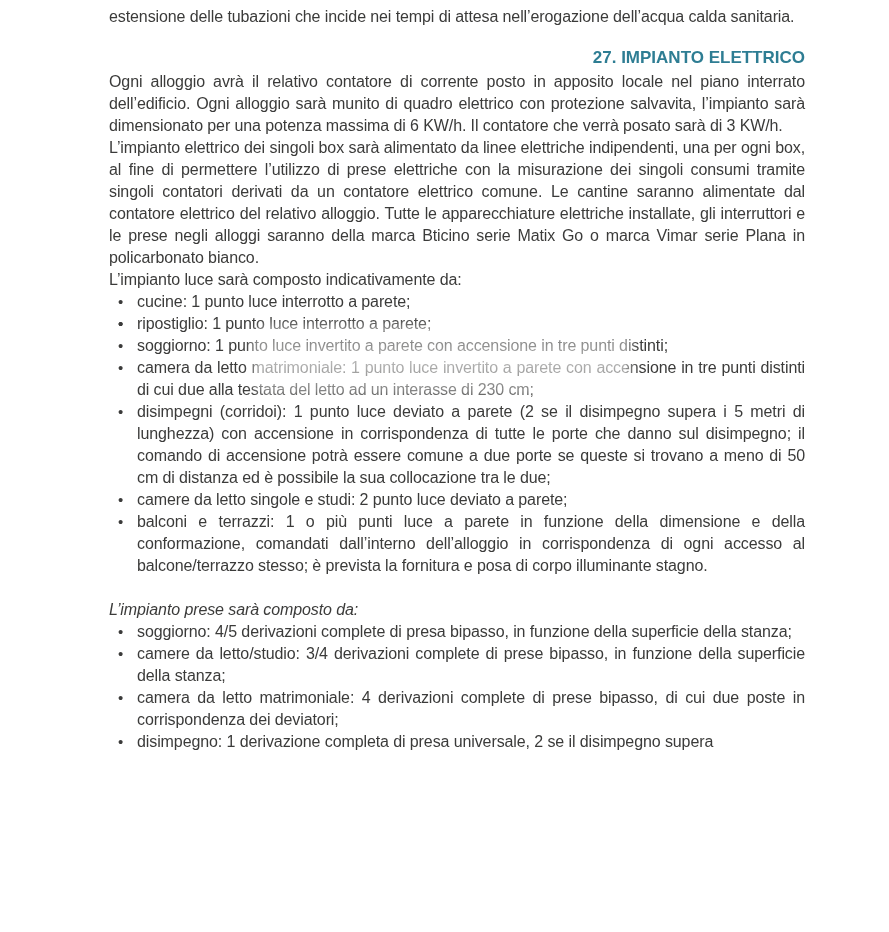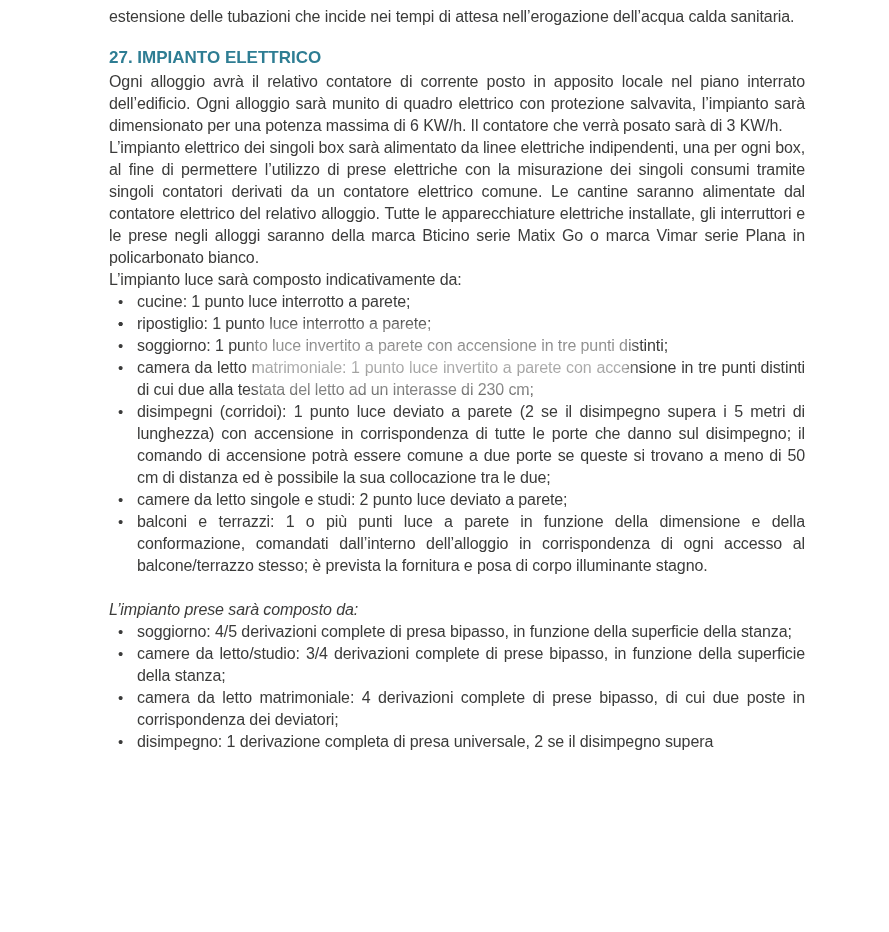--- a/index.html
+++ b/index.html
@@ -30,21 +30,21 @@
     text-align:justify;
     letter-spacing:-0.1px;
   }
   .content p{margin:0;}
   h2.section-heading{
     margin:20px 0 3px 0;
     font-size:17px;
     line-height:20px;
     font-weight:700;
     color:var(--heading-teal);
-    text-align:left;
+    text-align:right;
     letter-spacing:0;
   }
   ul.blist{
     margin:0;
     padding:0;
     list-style:none;
   }
   ul.blist li{
     position:relative;
     padding-left:28px;

